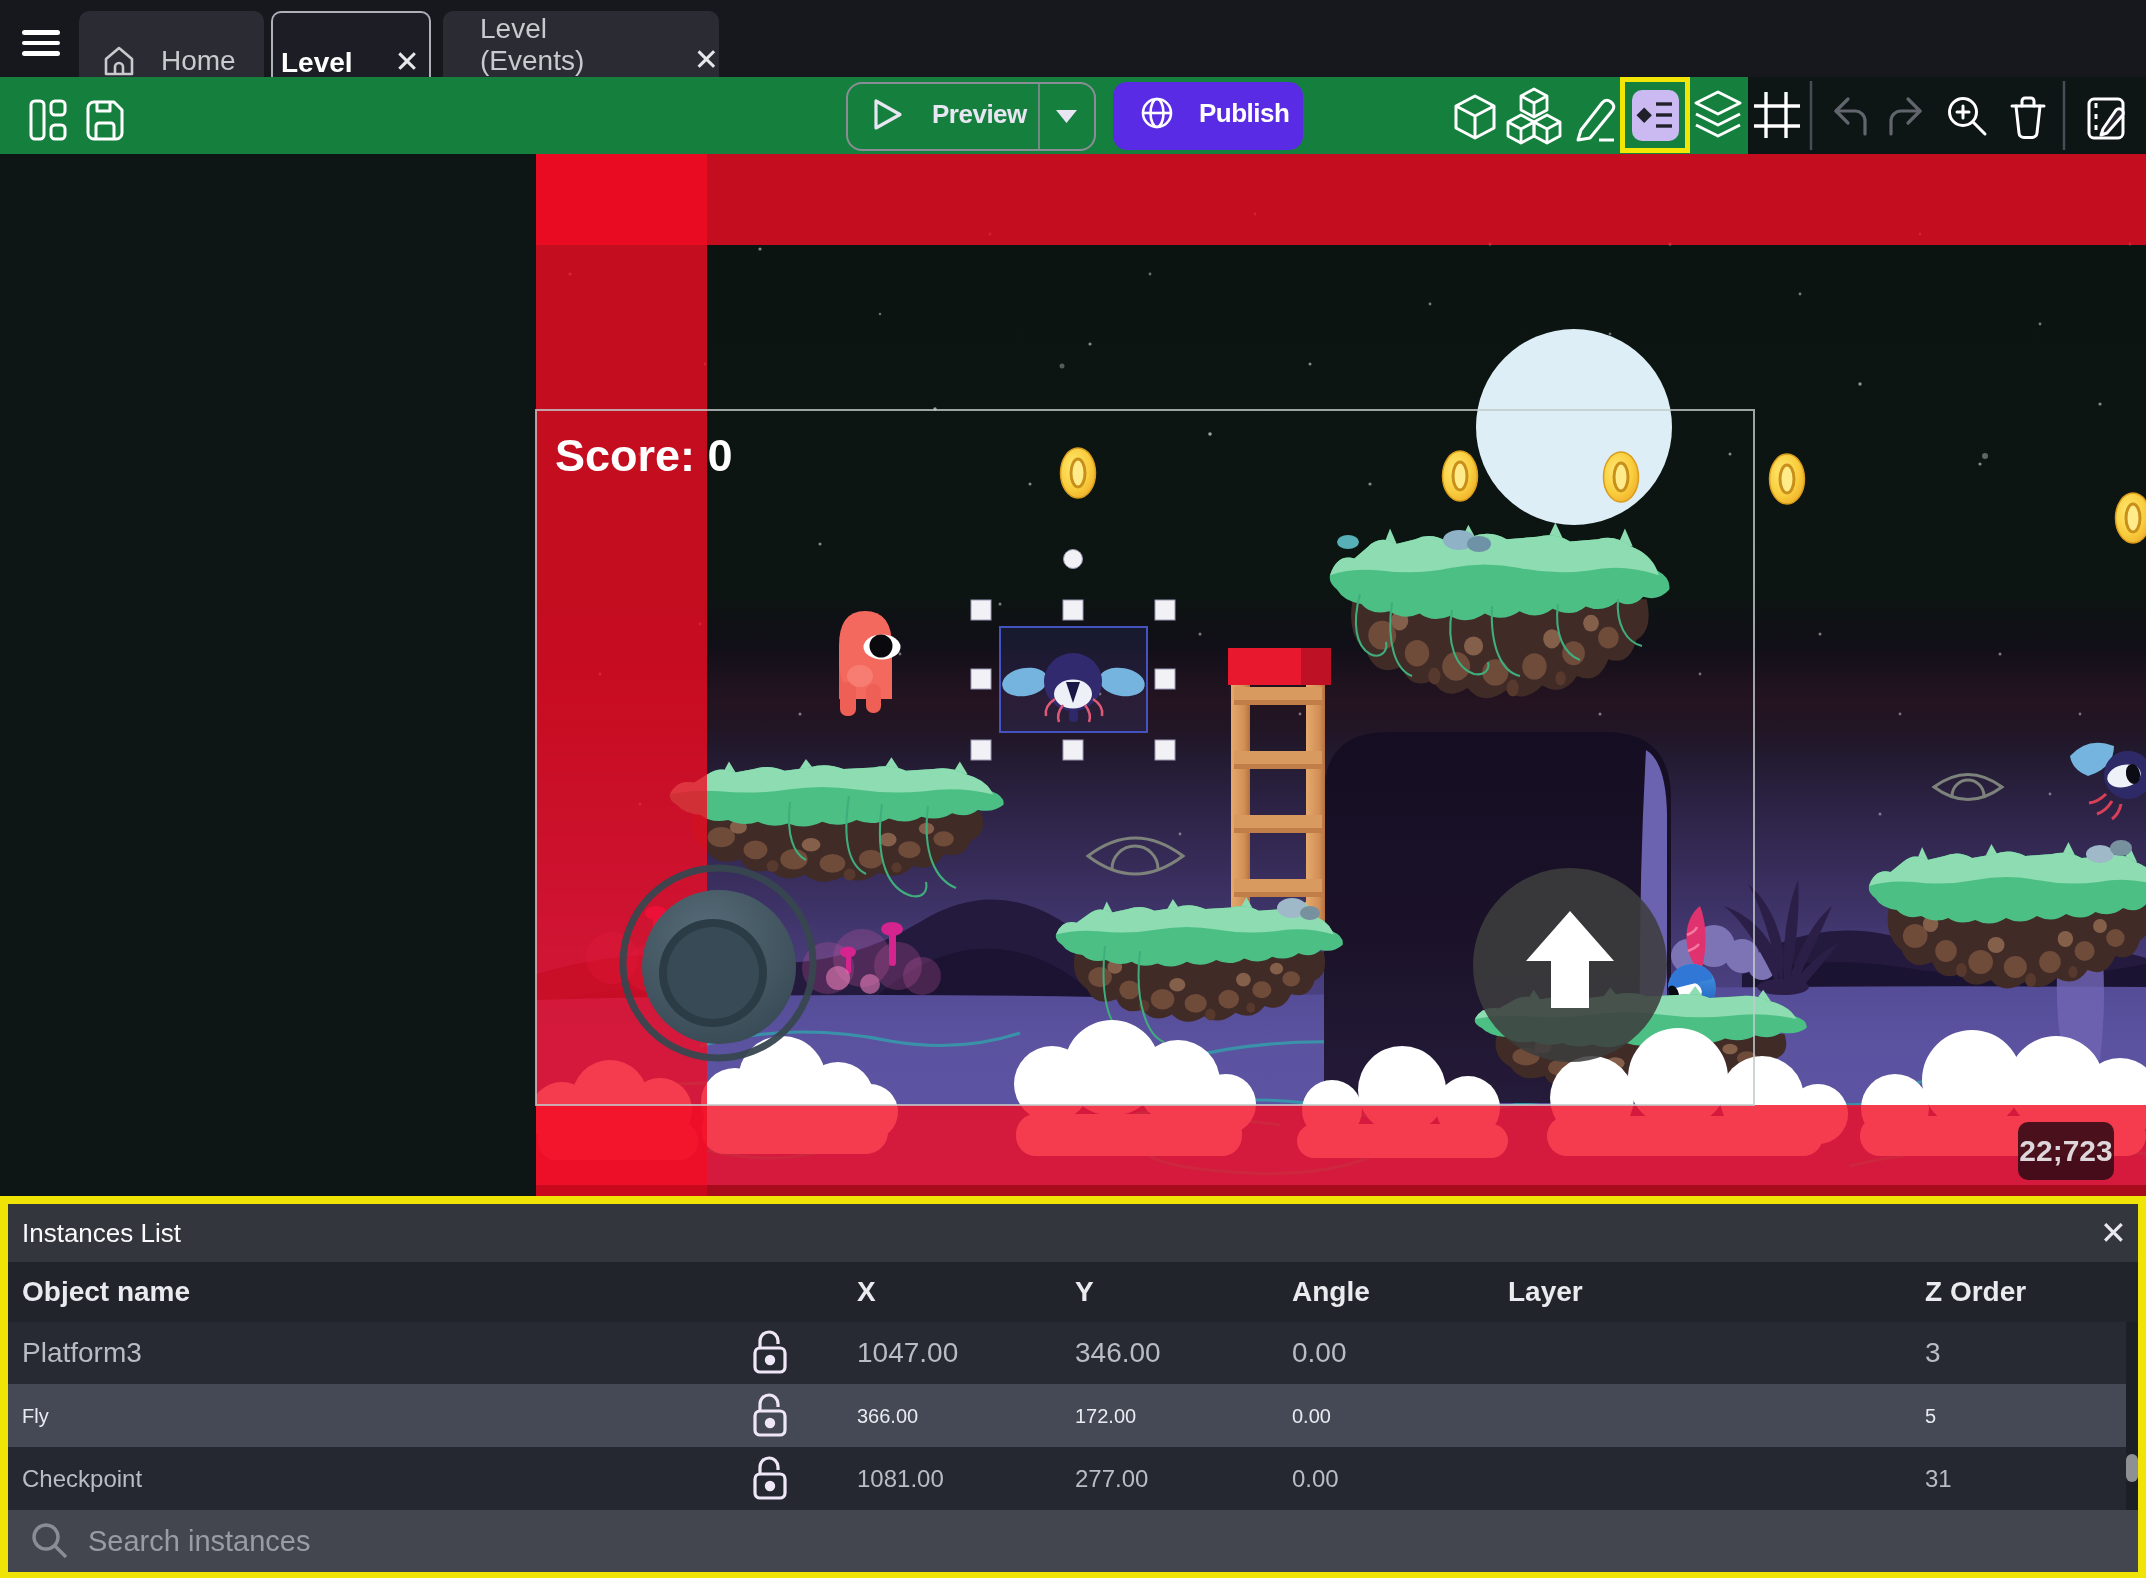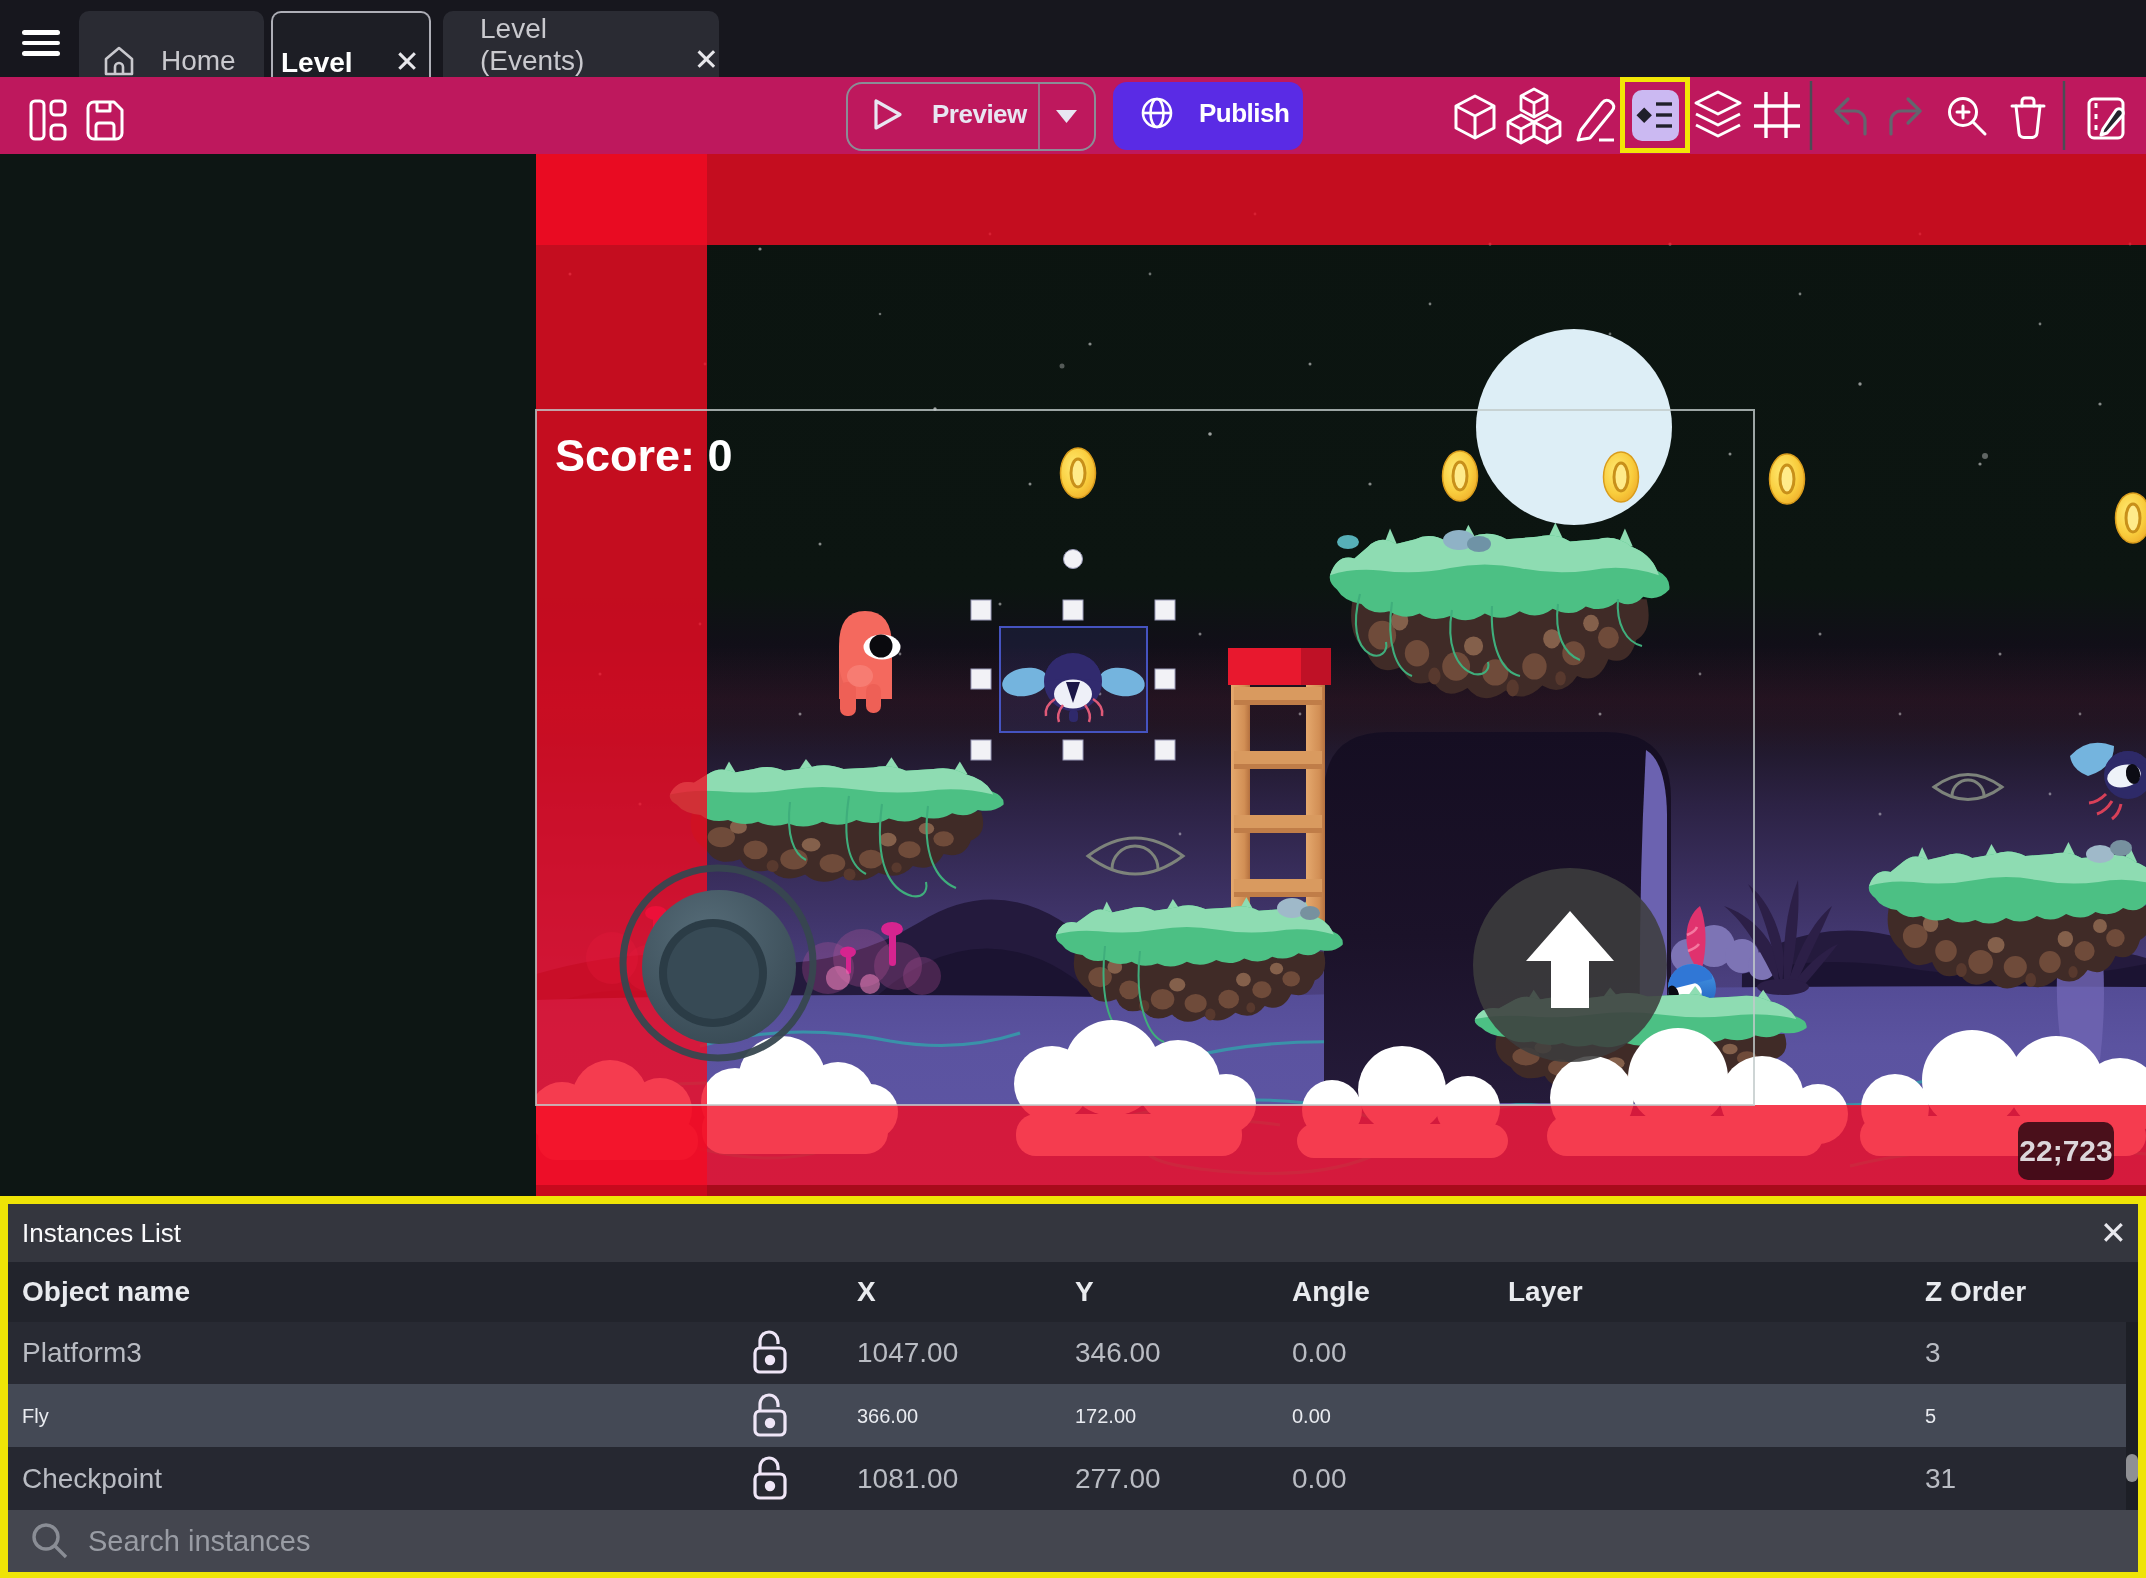--- a/index.html
+++ b/index.html
@@ -6,21 +6,21 @@
 body{width:2146px;height:1578px;background:#0d1614;font-family:"Liberation Sans",sans-serif;overflow:hidden;position:relative}
 #tabbar{position:absolute;top:0;left:0;width:2146px;height:77px;background:#17171e}
 .tab{position:absolute;top:11px;height:66px;border-radius:10px 10px 0 0;background:#2a2b33;color:#c9c9ce;font-size:28px;display:flex;align-items:flex-end;box-sizing:border-box}
 #burger{position:absolute;left:22px;top:30px;width:38px;height:26px}
 #burger div{height:4.5px;background:#fff;border-radius:3px;margin-bottom:6px}
 #tab-home{left:79px;width:185px;padding-left:24px}
 #tab-home svg{margin-right:26px}
 #tab-level{left:271px;width:160px;background:#1d1e25;border:2px solid #aeafb7;border-bottom:none;color:#fff;font-weight:bold;padding-left:8px;height:68px}
 #tab-events{left:443px;width:276px;padding-left:37px}
 .tabx{font-size:30px;font-weight:normal;color:#e8e8ec}
-#toolbar{position:absolute;top:77px;left:0;width:2146px;height:77px;background:#be185d}
+#toolbar{position:absolute;top:77px;left:0;width:1748px;height:77px;background:#15803d}
 #scene{position:absolute;top:154px;left:0}
 #panel{position:absolute;left:0;top:1196px;width:2146px;height:382px;box-sizing:border-box;border:8px solid #efe406;border-bottom-width:6px;background:#22242c}
 .prow{position:absolute;left:0;width:2130px;overflow:hidden}
 .cell{position:absolute;top:50%;transform:translateY(-50%);white-space:nowrap}
 </style>
 </head>
 <body>
 <div id="tabbar">
   <div id="burger">
       <div></div>
@@ -605,21 +605,21 @@
           <rect x="3" y="18" width="30" height="24" rx="5"></rect>
           <circle cx="18" cy="30" r="3.6" fill="#efe6f7"></circle>
           <path d="M8,18 L8,11 a9,9 0 0 1 18,0 L26,14"></path>
         </g>
       </svg>
   <span class="cell" style="left:849px">366.00</span>
   <span class="cell" style="left:1067px">172.00</span>
   <span class="cell" style="left:1284px">0.00</span>
   <span class="cell" style="left:1917px">5</span>
 </div>
-<div class="prow" style="top:243px;height:63px;background:#262831;font-size:28px;color:#b9bcc3">
+<div class="prow" style="top:243px;height:63px;background:#262831;font-size:24px;color:#b9bcc3">
   <span class="cell" style="left:14px">Checkpoint</span>
   <svg class="cell" style="left:744px" width="36" height="46" viewBox="0 0 36 46">
         <g fill="none" stroke="#efe6f7" stroke-width="3.2">
           <rect x="3" y="18" width="30" height="24" rx="5"></rect>
           <circle cx="18" cy="30" r="3.6" fill="#efe6f7"></circle>
           <path d="M8,18 L8,11 a9,9 0 0 1 18,0 L26,14"></path>
         </g>
       </svg>
   <span class="cell" style="left:849px">1081.00</span>
   <span class="cell" style="left:1067px">277.00</span>

